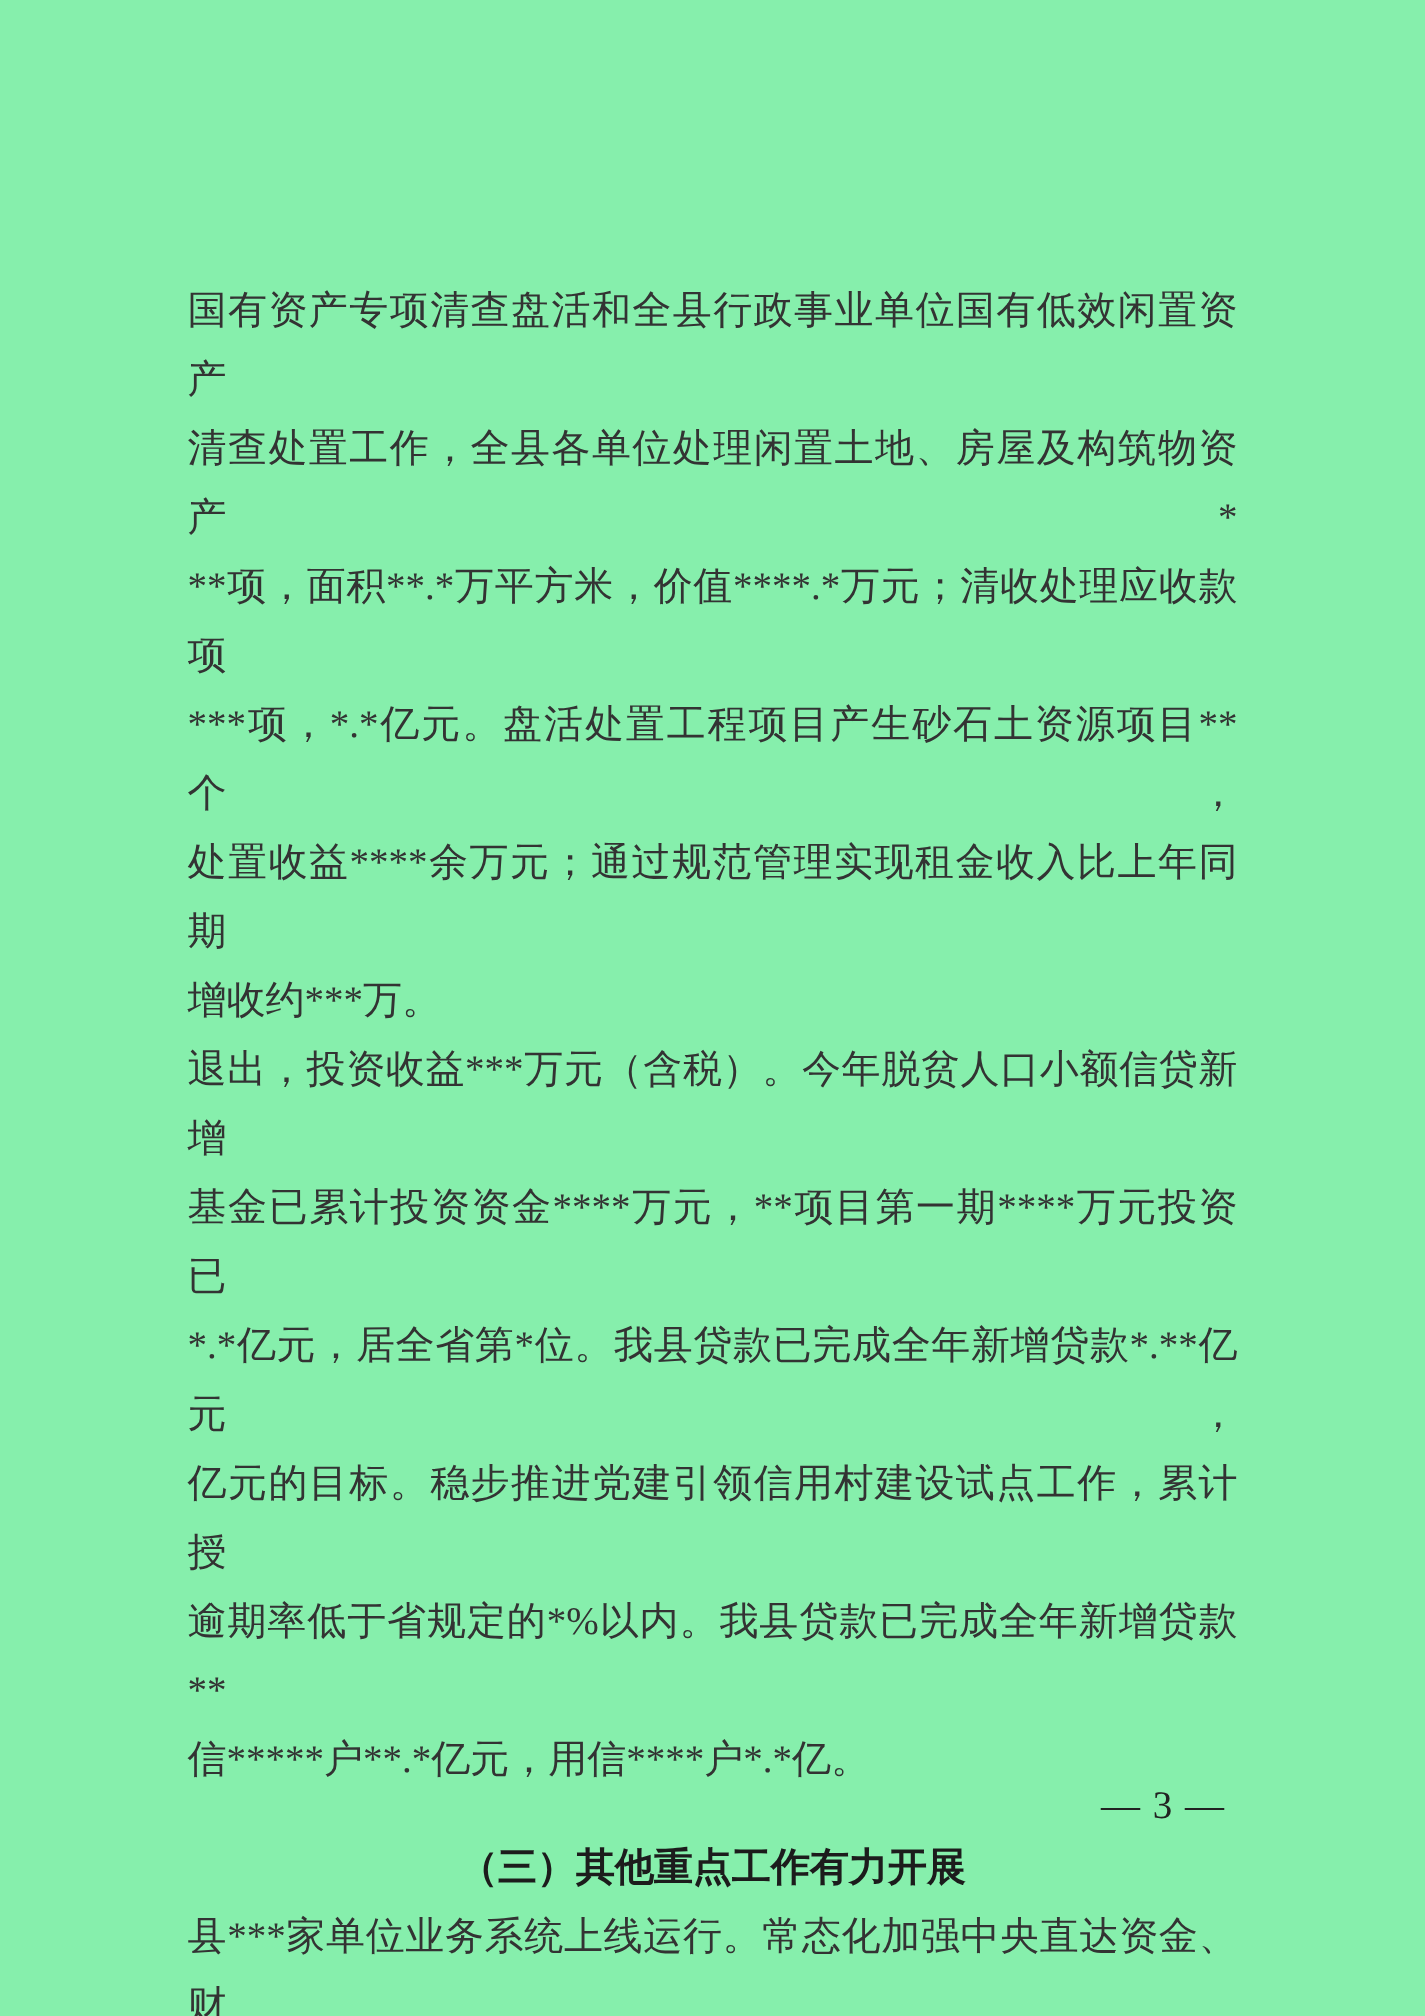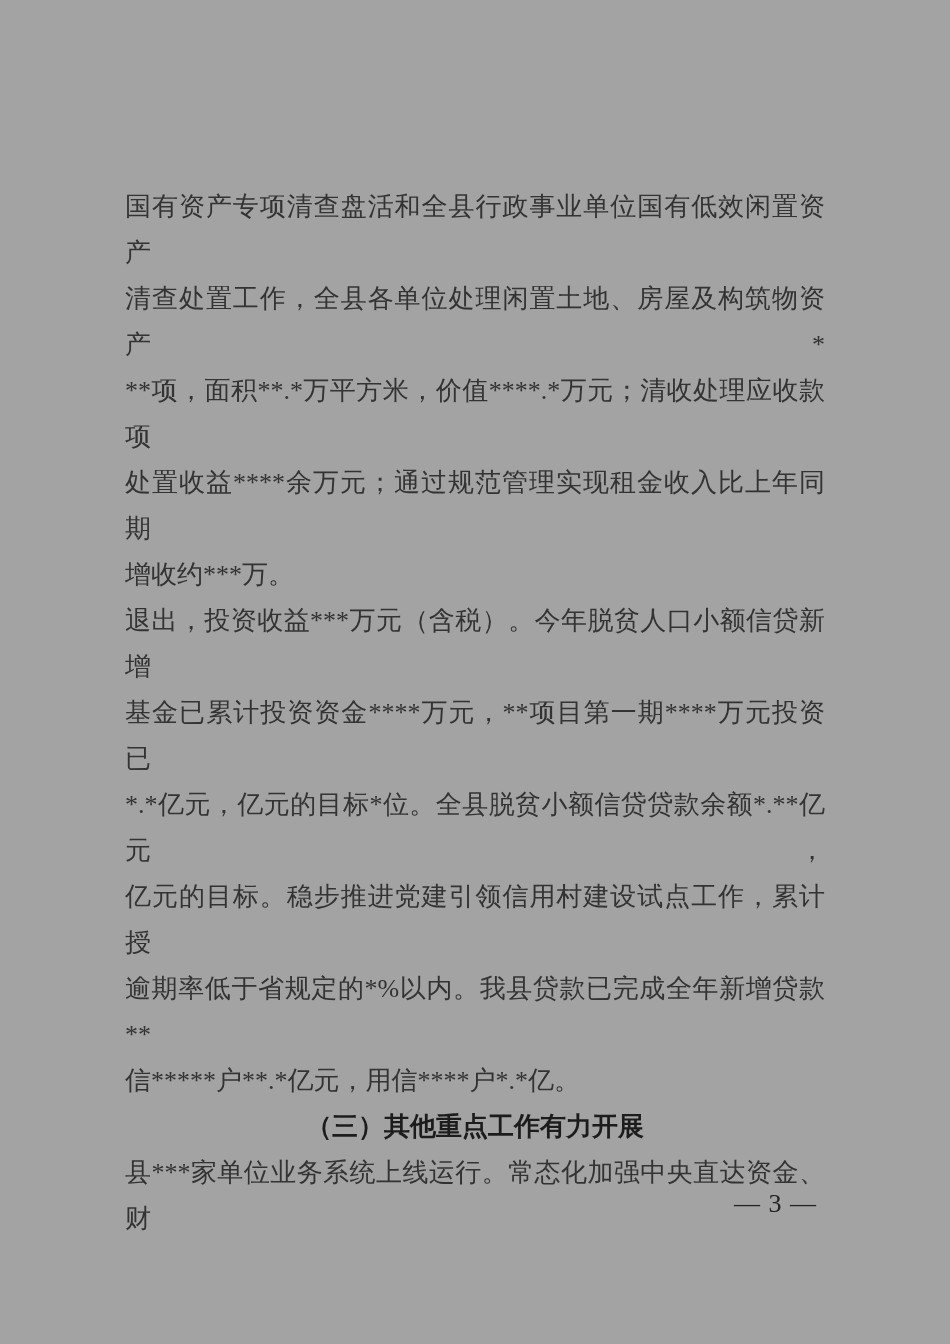--- a/index.html
+++ b/index.html
@@ -4,21 +4,21 @@
 <style>
   html, body {
     margin: 0;
     padding: 0;
     background: #ffffff;
   }
   .page {
     position: relative;
     width: 950px;
     height: 1344px;
-    background: #a3a3a3;
+    background: #86efac;
     overflow: hidden;
     font-family: "Liberation Serif", "DejaVu Serif", serif;
   }
   .body-text {
     position: absolute;
     left: 125px;
     top: 184px;
     width: 700px;
     font-size: 26px;
     line-height: 46px;
@@ -29,20 +29,21 @@
     text-align: justify;
     text-align-last: left;
     white-space: nowrap-off;
   }
   .line.just {
     text-align-last: justify;
   }
   .line.center {
     text-align: right;
     text-align-last: center;
+    margin-top: 26px;
   }
   .line.indent {
     padding-left: 29px;
   }
   .run.bold {
     font-weight: 700;
     color: #1c1c1c;
   }
   .line.heading .run {
     font-weight: 700;
@@ -59,25 +60,26 @@
   }
 </style>
 </head>
 <body>
 
 <div class="page">
   <div class="body-text">
       <div class="line just"><span class="run">国有资产专项清查盘活和全县行政事业单位国有低效闲置资产</span></div>
       <div class="line just"><span class="run">清查处置工作，全县各单位处理闲置土地、房屋及构筑物资产*</span></div>
       <div class="line just"><span class="run">**项，面积**.*万平方米，价值****.*万元；清收处理应收款项</span></div>
+      <div class="line just"><span class="run">***项，*.*亿元。盘活处置工程项目产生砂石土资源项目**个，</span></div>
       <div class="line just"><span class="run">处置收益****余万元；通过规范管理实现租金收入比上年同期</span></div>
       <div class="line"><span class="run">增收约***万。</span></div>
       <div class="line just"><span class="run">退出，投资收益***万元（含税）。今年脱贫人口小额信贷新增</span></div>
       <div class="line just"><span class="run">基金已累计投资资金****万元，**项目第一期****万元投资已</span></div>
-      <div class="line just"><span class="run">*.*亿元，亿元的目标*位。全县脱贫小额信贷贷款余额*.**亿元，</span></div>
+      <div class="line just"><span class="run">*.*亿元，居全省第*位。我县贷款已完成全年新增贷款*.**亿元，</span></div>
       <div class="line just"><span class="run">亿元的目标。稳步推进党建引领信用村建设试点工作，累计授</span></div>
       <div class="line just"><span class="run">逾期率低于省规定的*%以内。我县贷款已完成全年新增贷款**</span></div>
       <div class="line"><span class="run">信*****户**.*亿元，用信****户*.*亿。</span></div>
       <div class="line center heading"><span class="run bold">（三）其他重点工作有力开展</span></div>
       <div class="line just"><span class="run">县***家单位业务系统上线运行。常态化加强中央直达资金、财</span></div>
     </div>
   <div class="footer">— 3 —</div>
 </div>
 
 </body></html>

